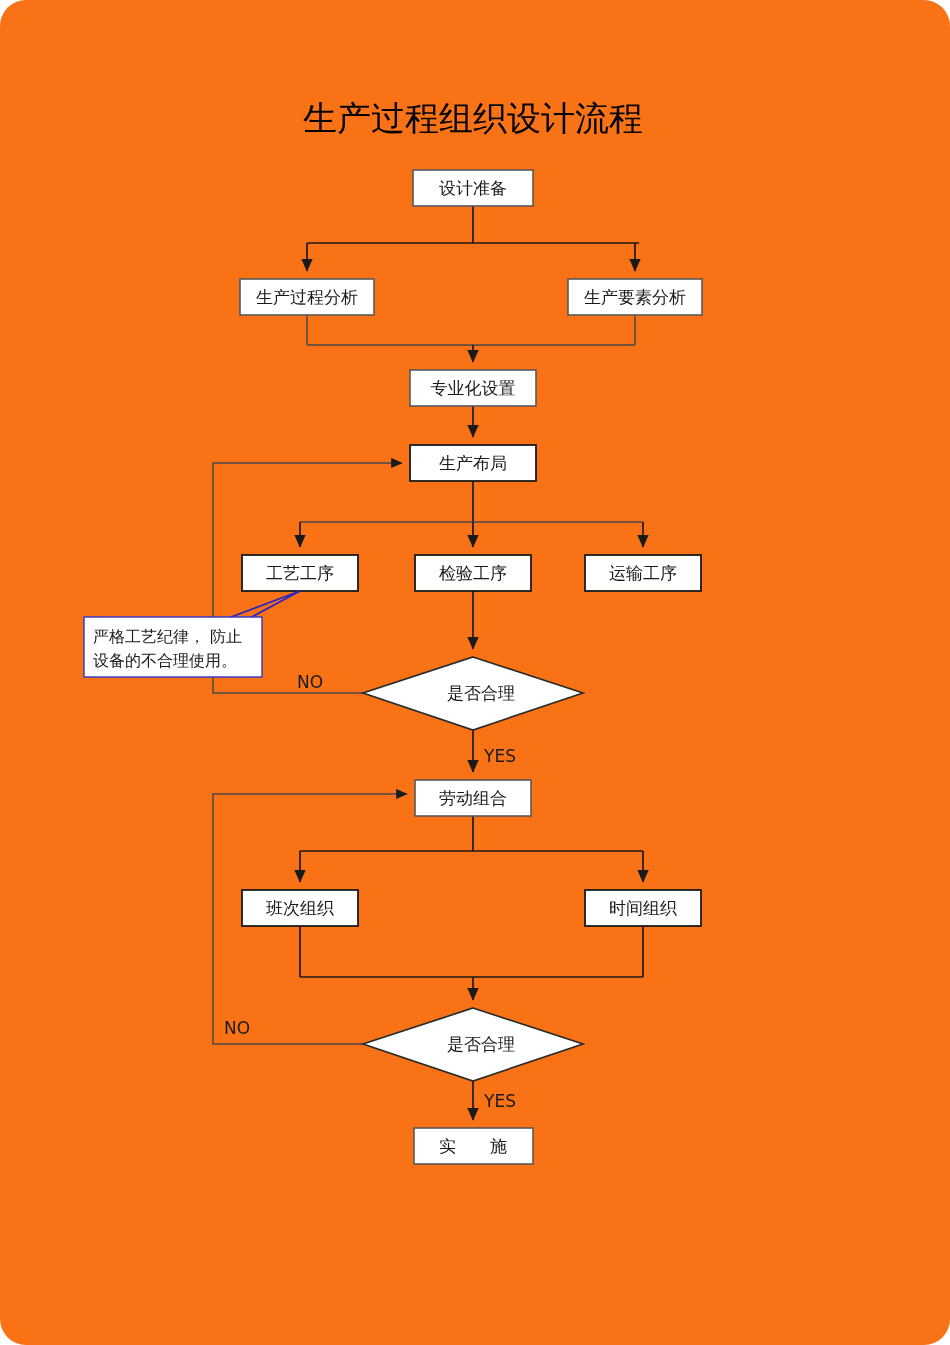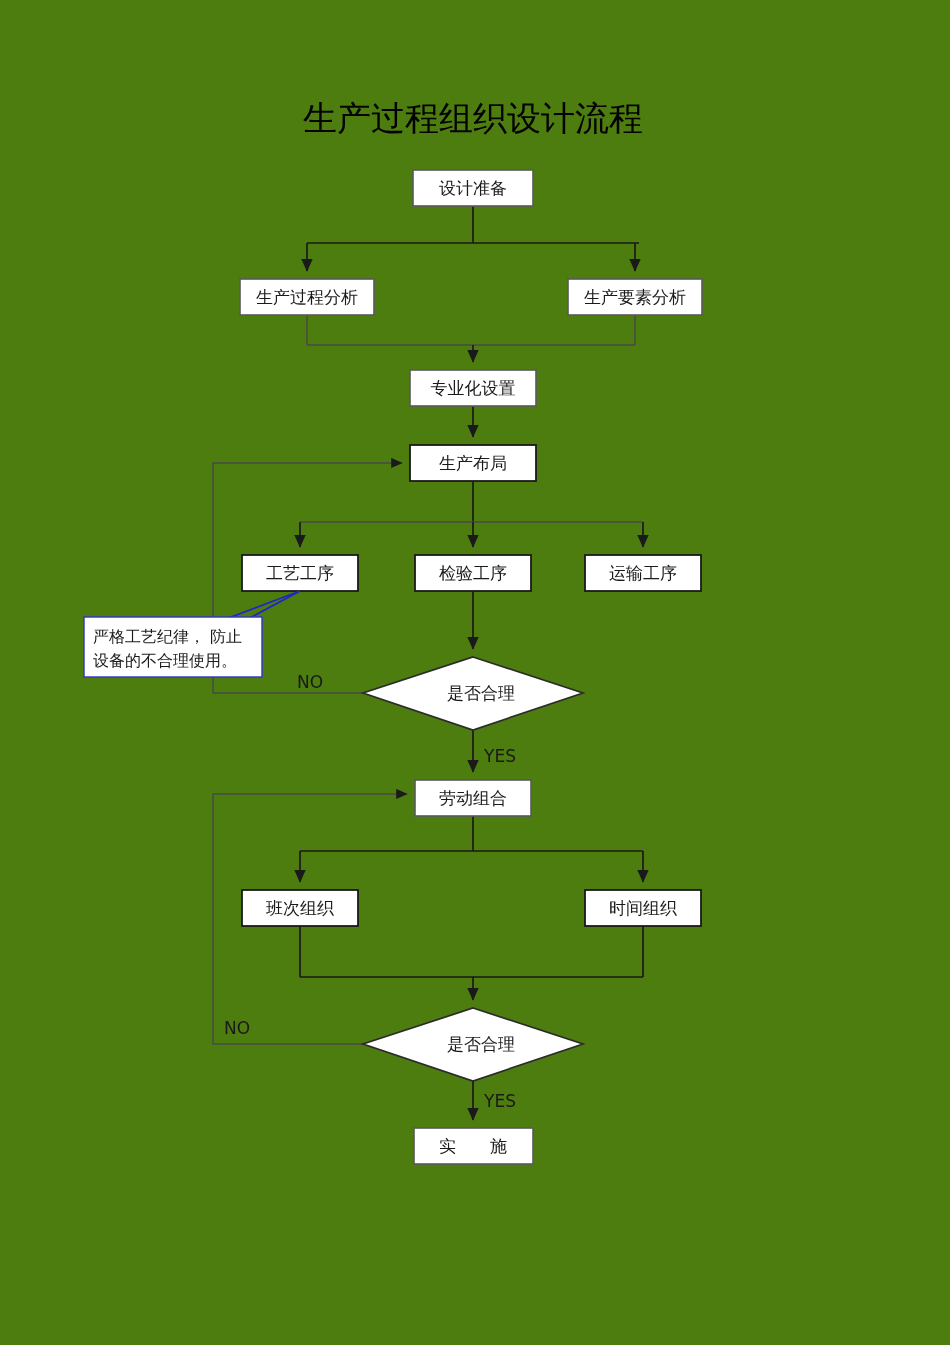--- a/index.html
+++ b/index.html
@@ -8,22 +8,23 @@
     padding: 0;
     background: #ffffff;
   }
   body {
     font-family: "DejaVu Sans", "Liberation Sans", sans-serif;
   }
   #page {
     position: relative;
     width: 950px;
     height: 1345px;
-    background: #4d7c0f;
+    background: #f97316;
     overflow: hidden;
+    border-radius: 26px;
   }
   #flow-svg {
     position: absolute;
     left: 0;
     top: 0;
     width: 950px;
     height: 1345px;
   }
   .node-rect {
     fill: #ffffff;

